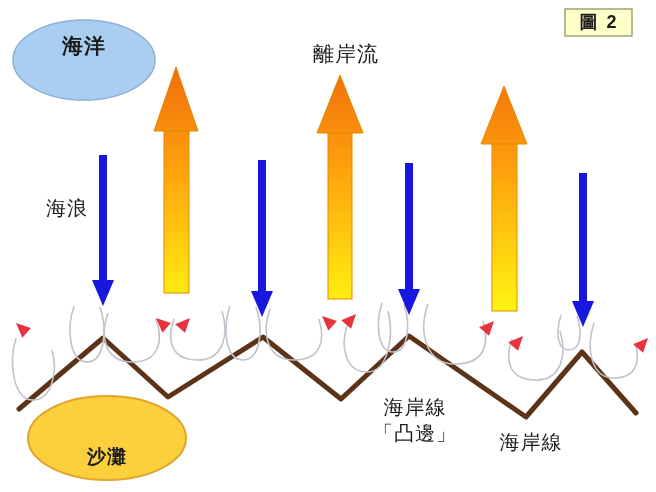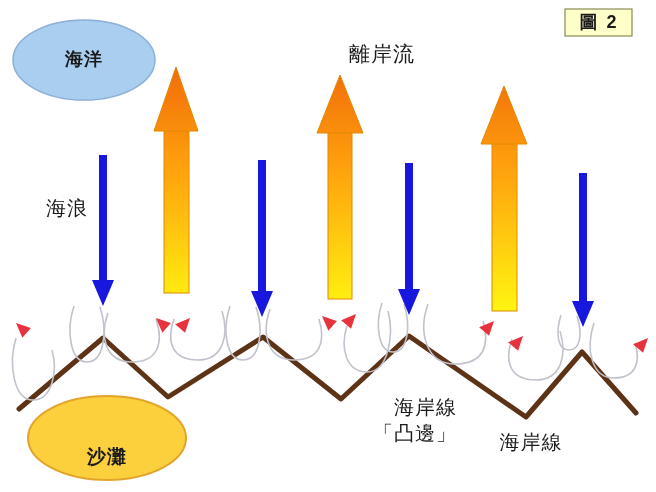--- a/index.html
+++ b/index.html
@@ -1,24 +1,24 @@
 <!DOCTYPE html>
 <html><head>
 <meta charset="utf-8">
 <style>
   html,body{margin:0;padding:0;}
   body{font-family:"Liberation Sans","DejaVu Sans",sans-serif;}
   .stage{position:relative;width:656px;height:492px;background:#ffffff;overflow:hidden;}
   .stage svg{position:absolute;left:0;top:0;}
   .lbl{position:absolute;color:#1a1a1a;white-space:nowrap;transform:translate(-50%,-50%);letter-spacing:1px;}
-  .lbl-ocean{left:84px;top:59px;font-size:18px;font-weight:bold;text-align:center;}
+  .lbl-ocean{left:84px;top:46px;font-size:21px;font-weight:bold;text-align:center;}
   .lbl-beach{left:107px;top:457px;font-size:19px;font-weight:bold;}
   .lbl-waves{left:67px;top:208px;font-size:20px;}
-  .lbl-rip{left:346px;top:54px;font-size:21px;margin-left:36px;}
-  .lbl-coast{transform:translateX(-50%);text-align:right;font-size:20px;line-height:26px;}
+  .lbl-rip{left:346px;top:54px;font-size:21px;}
+  .lbl-coast{transform:translateX(-50%);text-align:center;font-size:20px;line-height:26px;}
   .lbl-convex{left:415px;top:394px;}
   .lbl-concave{left:531px;top:429px;}
   .lbl-fig{left:599px;top:22px;font-size:18px;font-weight:bold;letter-spacing:2px;}
 </style>
 </head>
 <body>
 
 <div class="stage">
 
   <svg width="656" height="492" viewBox="0 0 656 492">

